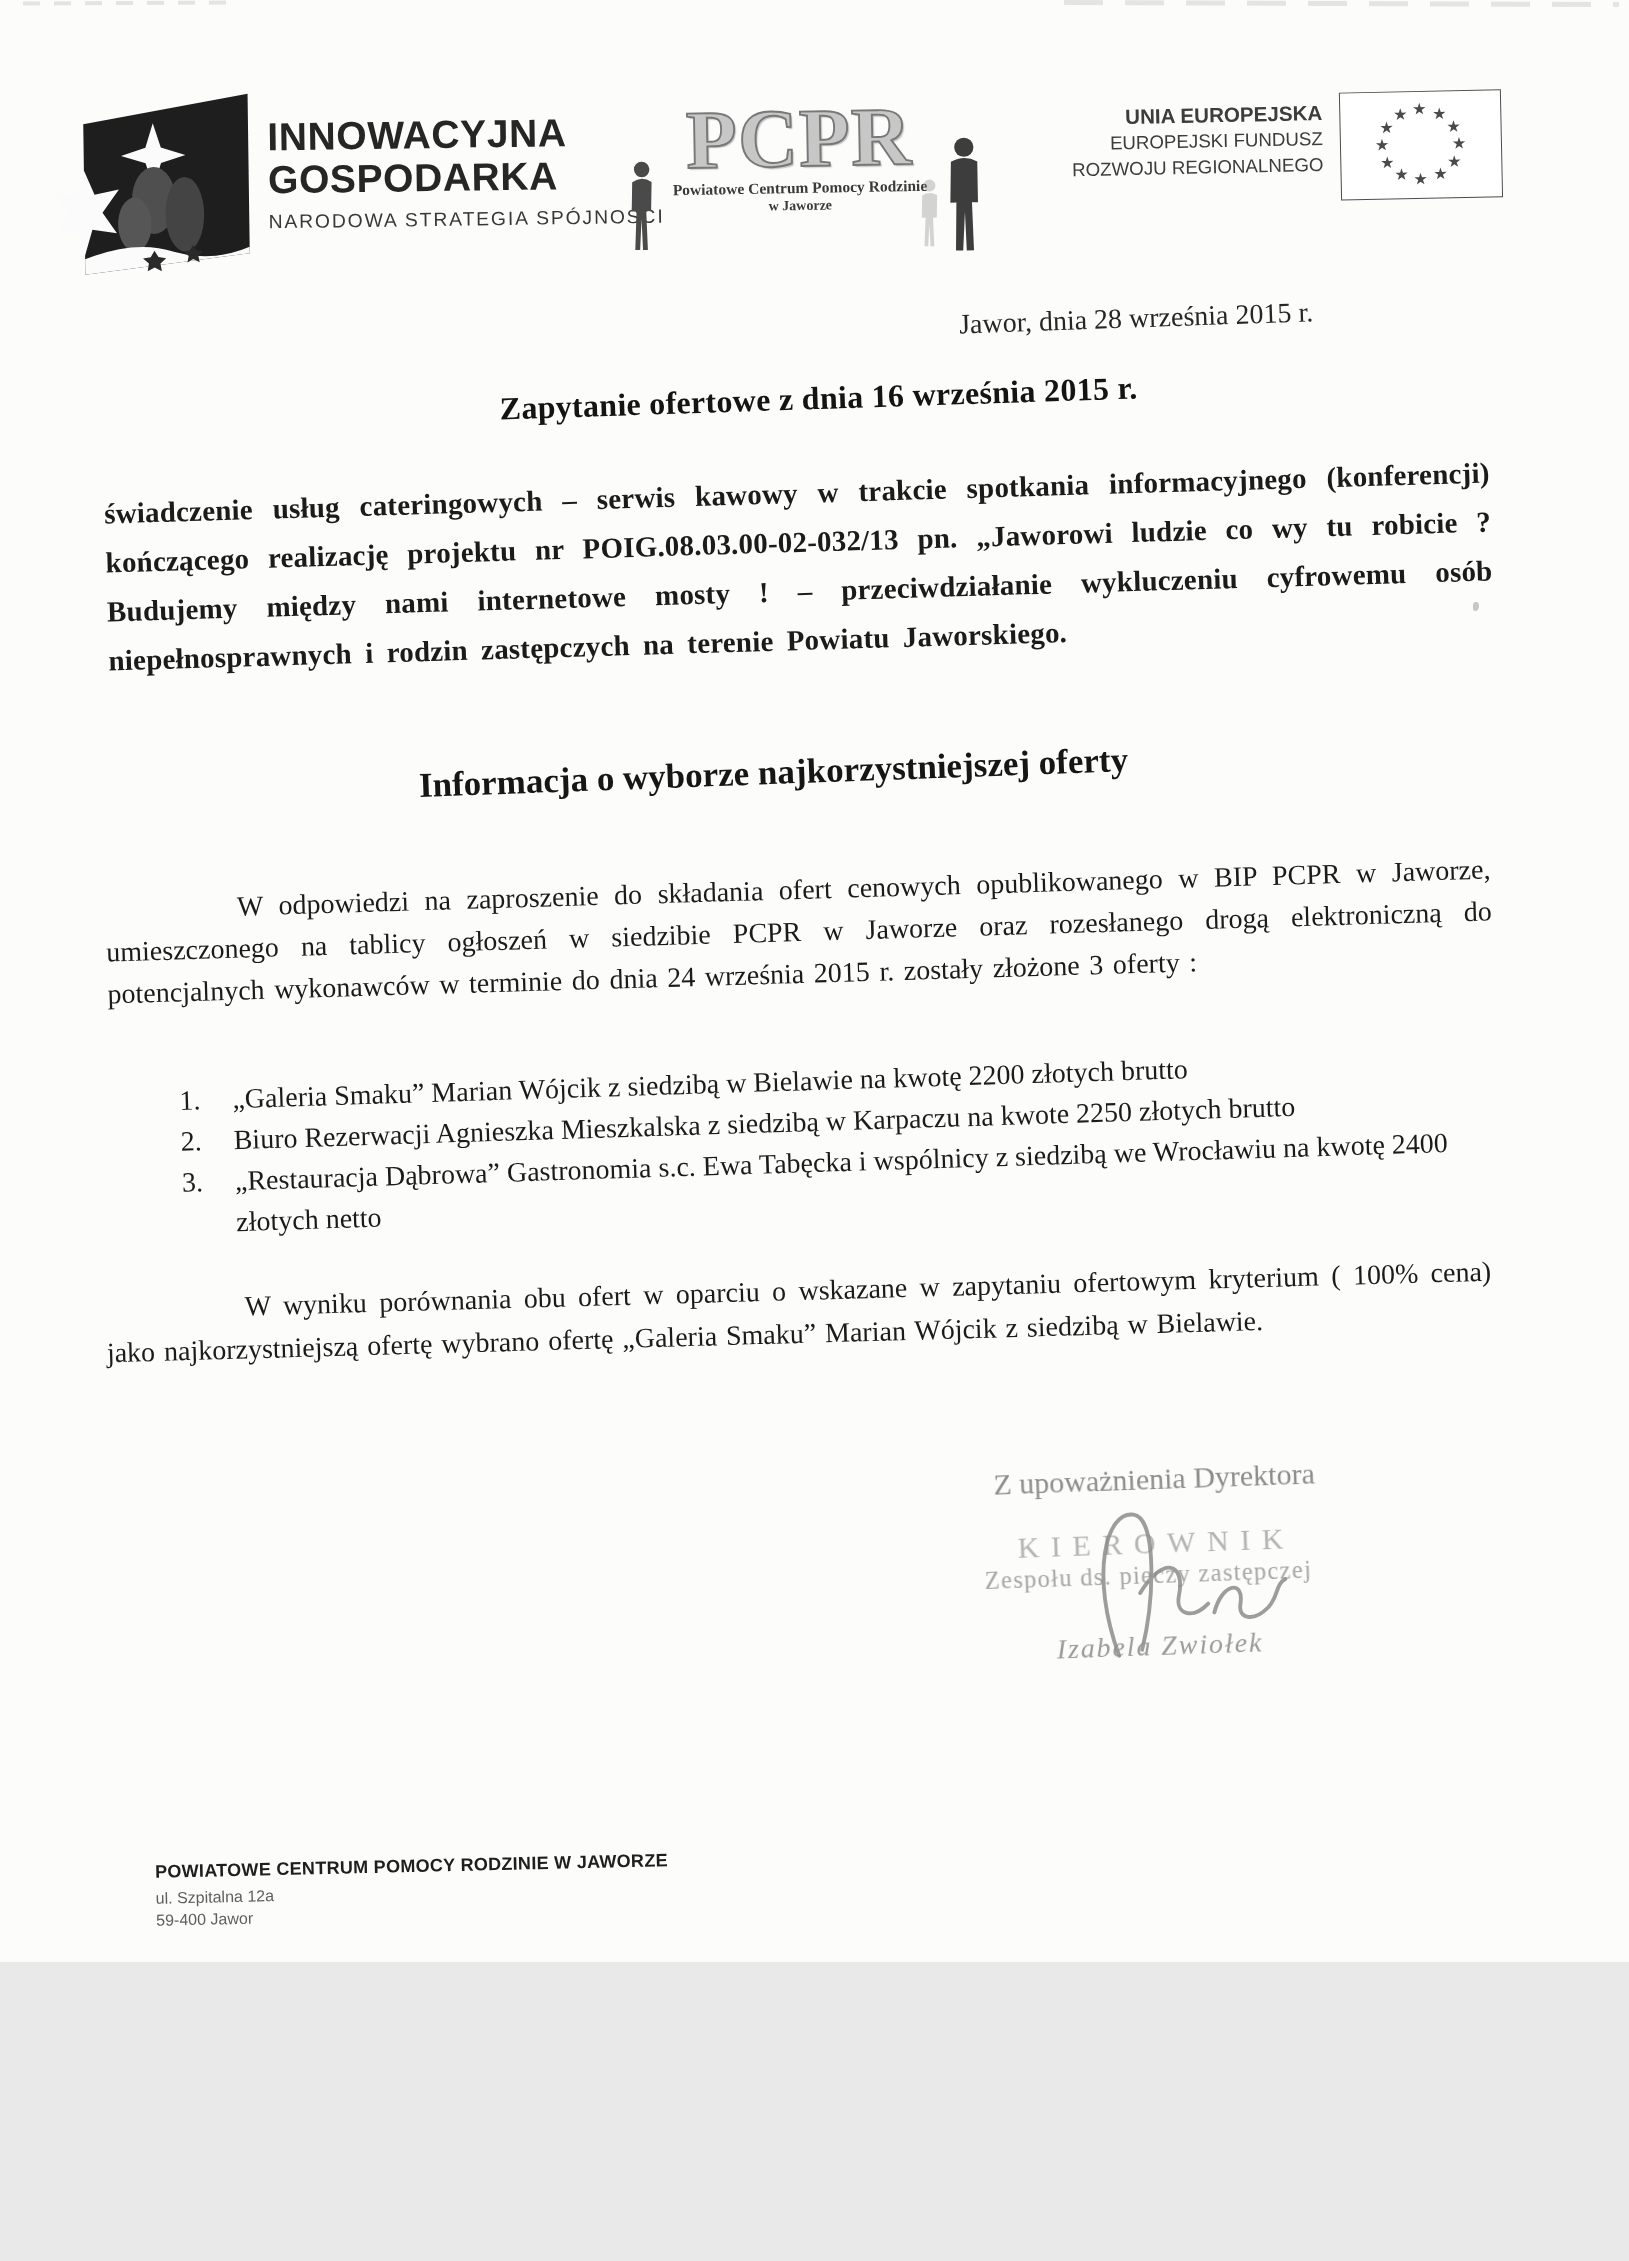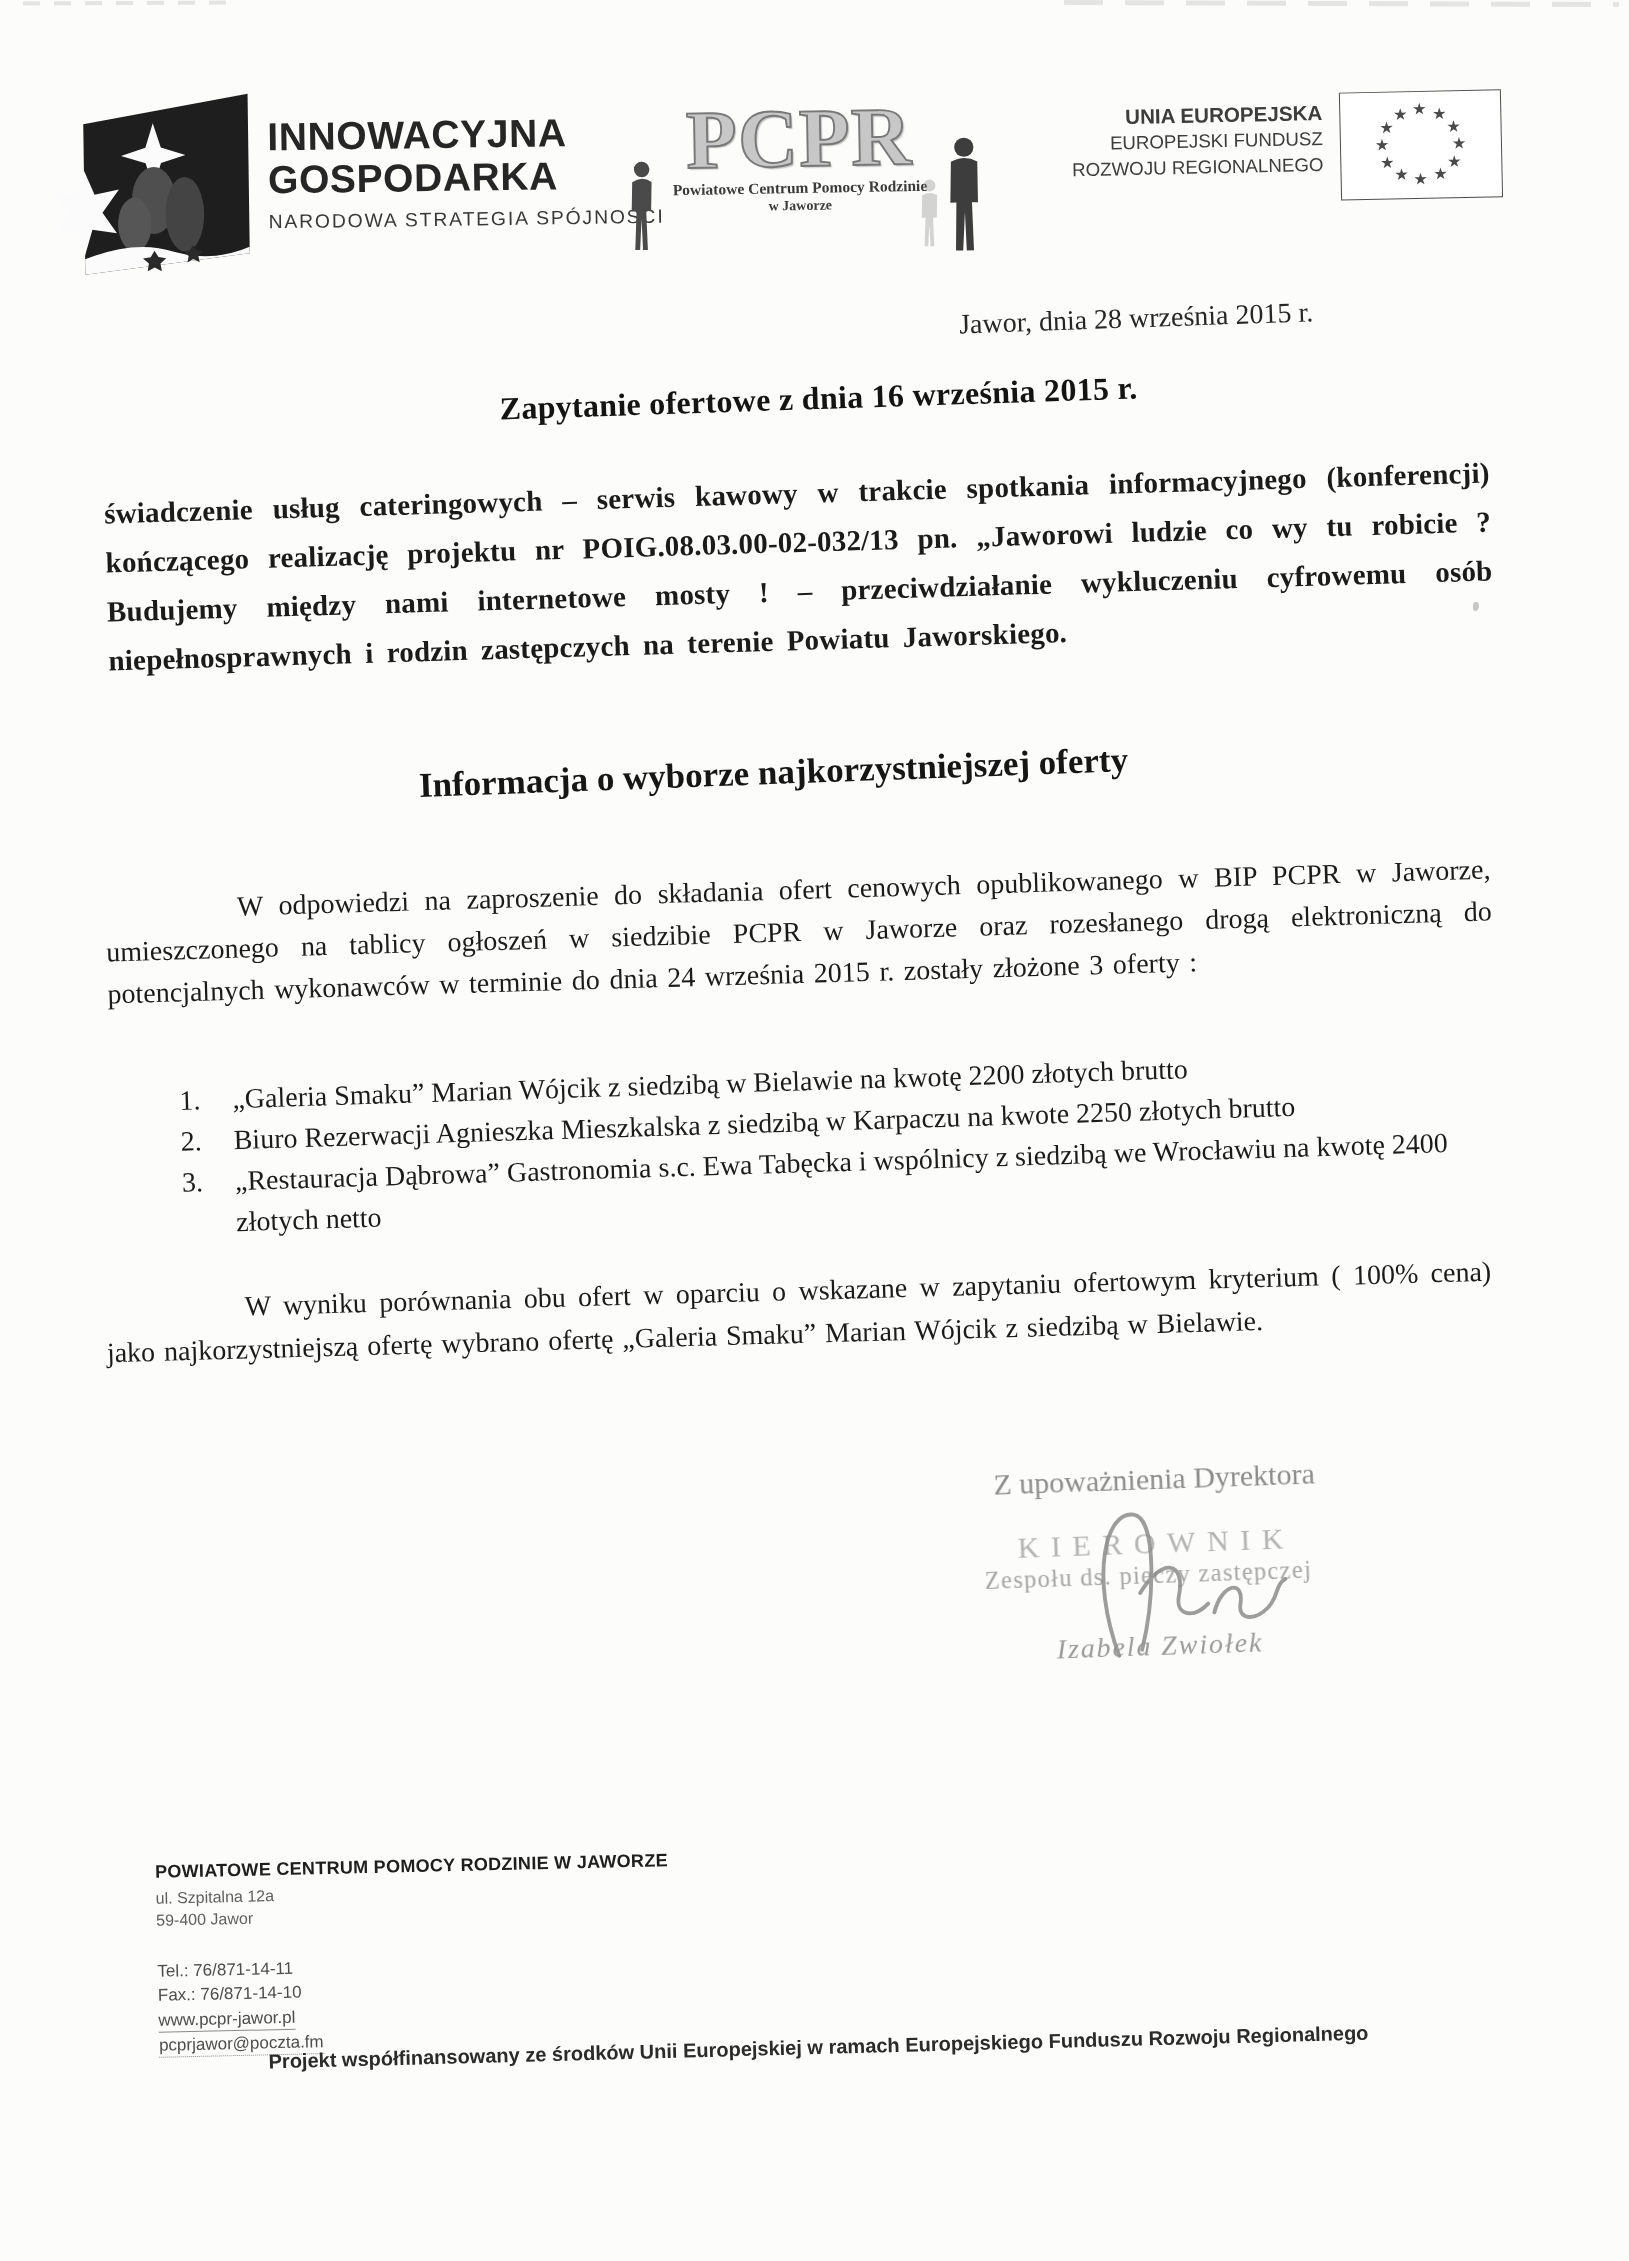--- a/index.html
+++ b/index.html
@@ -1,17 +1,17 @@
 <!DOCTYPE html>
 <html lang="pl" style="font-size:10.3px"><head>
 <meta charset="utf-8">
 <style>
   html,body{margin:0;padding:0;}
   body{width:1630px;height:2261px;background:#e9e9e9;font-family:"Liberation Serif",serif;}
-  .page{position:relative;width:1630px;height:2261px;background:#fcfcfa;overflow:hidden;color:#1c1c1c;}
+  .page{position:relative;width:1630px;height:1962px;background:#fcfcfa;overflow:hidden;color:#1c1c1c;}
 
   
   .artifact{position:absolute;pointer-events:none;}
   .art-top-left{left:23px;top:1.3px;width:213px;height:3.9px;
     background:repeating-linear-gradient(90deg,#cfcfcf 0 17px,transparent 17px 31px);opacity:.55;transform:rotate(-.3deg);}
   .art-top-right{left:1064px;top:0.6px;width:555px;height:4.5px;
     background:repeating-linear-gradient(90deg,#d4d4d4 0 39px,transparent 39px 61px);opacity:.6;transform:rotate(.2deg);}
   .art-speck{left:1473px;top:602px;width:5.8px;height:9px;border-radius:50% 50% 60% 40%;background:#9a9a9a;opacity:.55;}
 
   

